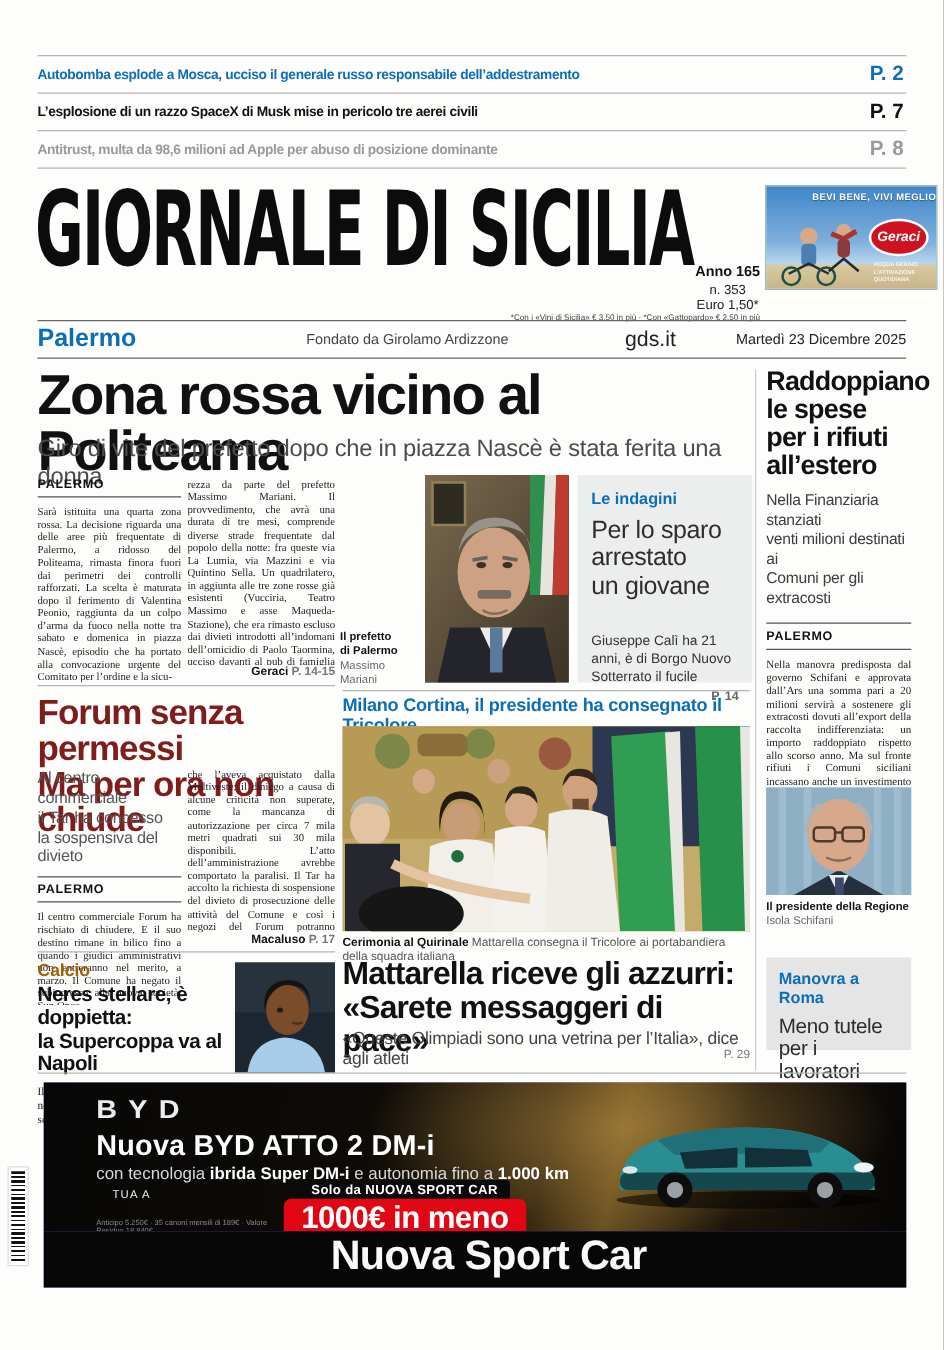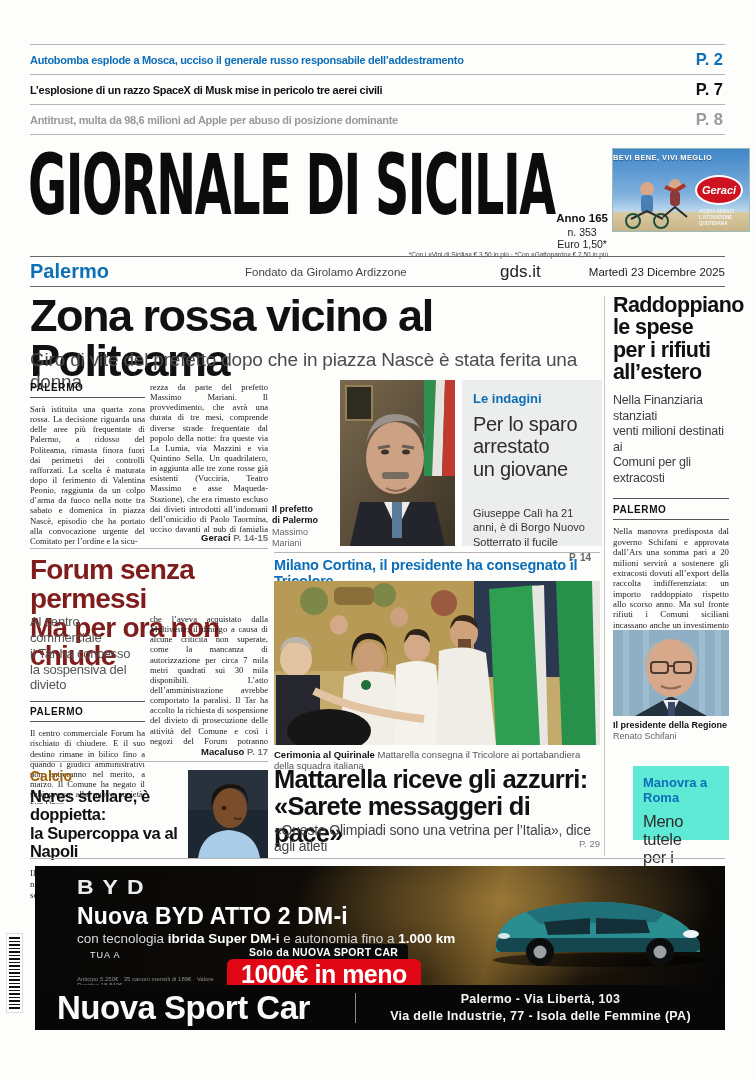--- a/index.html
+++ b/index.html
@@ -27,21 +27,21 @@
     transform:scale(0.70,1.22); transform-origin:left top; }
   .issue-block { position:absolute; right:147px; top:212px; text-align:center; line-height:1.2; }
   .issue-block .b { font-size:11.5px; font-weight:bold; color:#111; }
   .issue-block .r { font-size:10.5px; color:#222; }
   .price-note { position:absolute; right:147px; top:251px; font-size:6.5px; color:#444; }
 
   
   .promo { position:absolute; left:612px; top:148px; width:138px; height:84px;
     background:linear-gradient(180deg,#3f86c8 0%,#7fb0dd 55%,#b9d6ec 75%,#d9c9a0 78%,#c9b488 100%);
     overflow:hidden; border:1px solid #9bb; }
-  .promo .tag { position:absolute; left:0; right:0; top:4px; text-align:left;
+  .promo .tag { position:absolute; left:0; right:0; top:4px; text-align:right;
     font-size:7.5px; font-weight:bold; color:#fff; letter-spacing:0.4px;
     text-shadow:0 1px 1px rgba(0,0,0,.4); }
   .promo .oval { position:absolute; left:82px; top:26px; width:48px; height:30px;
     background:#cf1220; border-radius:50%; border:2px solid #fff;
     display:flex; align-items:center; justify-content:center;
     font-size:11px; font-style:italic; font-weight:bold; color:#fff; }
   .promo .sub { position:absolute; left:86px; top:60px; font-size:4.5px; line-height:1.3;
     color:#f5f5f5; font-weight:bold; }
 
   
@@ -88,22 +88,22 @@
   .indagini .pg, .mini-box .pg { font-size:10px; font-weight:bold; color:#666; text-align:right; margin-top:3px; }
 
   
   .sidebar { position:absolute; left:613px; top:294px; width:116px; }
   .sidebar .hd { font-size:21.5px; font-weight:bold; line-height:1.04; letter-spacing:-0.6px; color:#111; }
   .sidebar .sf { font-size:12.5px; line-height:1.24; color:#3d3d3d; margin-top:10px; letter-spacing:-0.2px; }
   .sidebar .kicker { margin-top:12px; border-top:1px solid #555; padding-top:5px; }
   .sidebar .serif { font-size:8.8px; height:164px; overflow:hidden; }
   .photo-schifani { position:absolute; left:613px; top:630px; width:116px; height:86px; background:#8fb0c4; }
   .sidebar-caption { position:absolute; left:613px; top:720px; width:116px; font-size:9px; line-height:1.25; }
-  .mini-box { position:absolute; left:633px; top:766px; width:96px; height:74px;
-    background:#5eead4; padding:9px 10px 7px; }
+  .mini-box { position:absolute; left:613px; top:766px; width:116px; height:74px;
+    background:#e5e5e5; padding:9px 10px 7px; }
   .mini-box .ttl { font-size:16.5px; line-height:1.1; color:#2d2d2d; letter-spacing:-0.3px; }
 
   
   .forum-headline { position:absolute; left:30px; top:556px; width:240px;
     font-size:28px; font-weight:bold; line-height:1.03; letter-spacing:-0.8px; color:#7f1d1d; }
   .forum-col1 { position:absolute; left:30px; top:614px; width:115px; }
   .forum-col1 .sf { font-size:13px; line-height:1.22; color:#555; letter-spacing:-0.2px; margin-bottom:8px; }
   .forum-col1 .serif { height:76px; overflow:hidden; }
   .forum-col2 { position:absolute; left:150px; top:614px; width:118px; height:145px; }
   .forum-col2 .serif { height:132px; overflow:hidden; }
@@ -146,21 +146,21 @@
   .offer-label { position:absolute; left:55px; top:84px; font-size:9px; color:#eee; letter-spacing:1px; }
   .offer-box { position:absolute; left:46px; top:95px; background:#fff; border-radius:7px;
     padding:3px 13px; font-size:19px; font-weight:bold; color:#0a0a0a; }
   .dealer-strip { position:absolute; left:204px; top:78px; background:#0a0a0a; color:#fff;
     font-size:10.5px; font-weight:bold; padding:2px 10px; border-radius:3px; letter-spacing:0.3px; }
   .discount-box { position:absolute; left:192px; top:93px; background:#e00613; color:#fff;
     border-radius:6px; padding:1px 14px 3px; font-size:25px; font-weight:bold; letter-spacing:-0.5px; }
   .fine-print { position:absolute; left:42px; top:110px; font-size:6px; color:#8a8a8a; width:150px; }
   .car { position:absolute; right:12px; top:12px; }
   .ad-strip { position:absolute; left:0; right:0; bottom:0; height:45px; background:#070707;
-    display:flex; align-items:center; }
+    display:flex; align-items:center;flex-direction:column; }
   .dealer-name { font-size:33px; font-weight:bold; color:#fafafa; letter-spacing:-0.5px;
     padding-left:22px; flex:0 0 320px; }
   .strip-div { width:1px; height:30px; background:#888; }
   .addresses { flex:1; text-align:center; color:#f5f5f5; font-size:12.5px; font-weight:bold;
     line-height:1.35; letter-spacing:0.3px; }
 
   
   .barcode { position:absolute; left:6px; top:933px; width:17px; height:80px; background:#fff;
     border:1px solid #ddd;
     background-image:repeating-linear-gradient(180deg,#111 0 1px,#fff 1px 3px,#111 3px 5px,#fff 5px 7px);
@@ -311,21 +311,21 @@
       <ellipse cx="58" cy="38" rx="25" ry="29" fill="#d8a88a"></ellipse>
       <path d="M33 36 Q33 20 44 14 M83 36 Q83 20 72 14" stroke="#b5b0a8" stroke-width="4" fill="none"></path>
       <rect x="38" y="32" width="17" height="11" rx="3" fill="none" stroke="#4a3a30" stroke-width="2"></rect>
       <rect x="61" y="32" width="17" height="11" rx="3" fill="none" stroke="#4a3a30" stroke-width="2"></rect>
       <line x1="55" y1="36" x2="61" y2="36" stroke="#4a3a30" stroke-width="2"></line>
       <path d="M48 56 Q58 61 68 56" stroke="#8a6a55" stroke-width="2" fill="none"></path>
     </svg>
   </div>
   <div class="sidebar-caption">
     <div class="cap-b">Il presidente della Regione</div>
-    <div class="cap-n">Renato Schifani</div>
+    <div class="cap-n">Isola Schifani</div>
   </div>
 
   <div class="mini-box">
     <div class="box-kicker">Manovra a Roma</div>
     <div class="ttl pre">Meno tutele
 per i lavoratori</div>
     <div class="pg">P. 4</div>
   </div>
 
   <div class="rule" style="left:30px; width:238px; top:548px;"></div>

